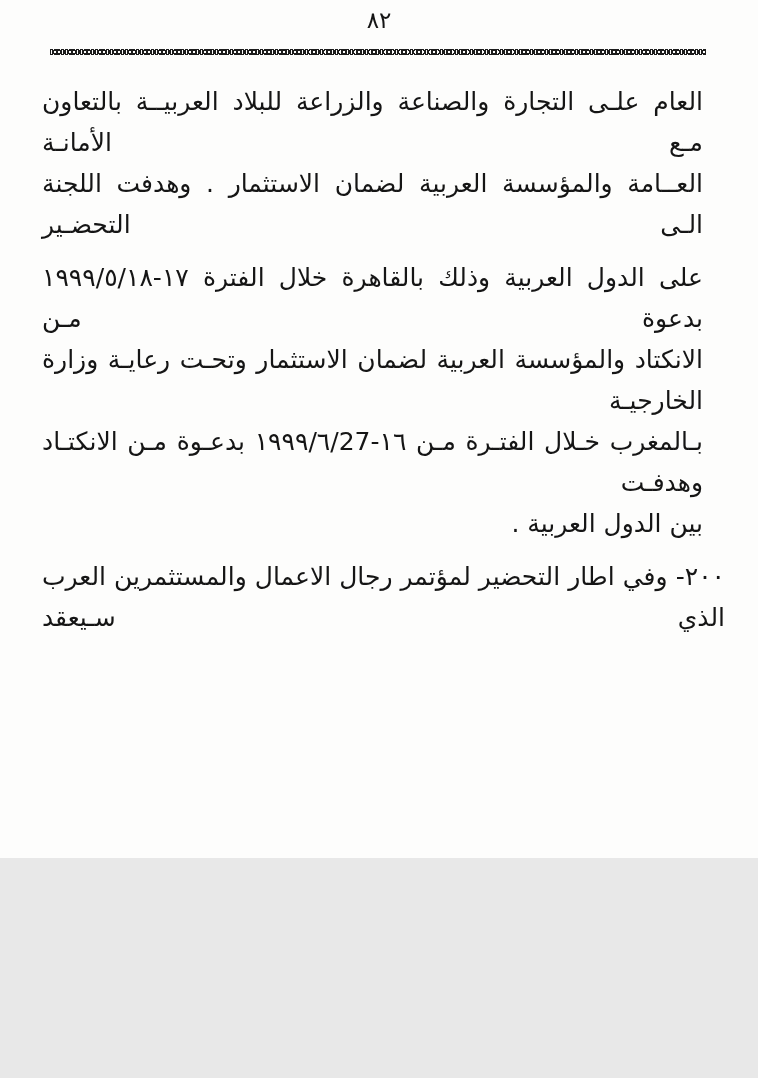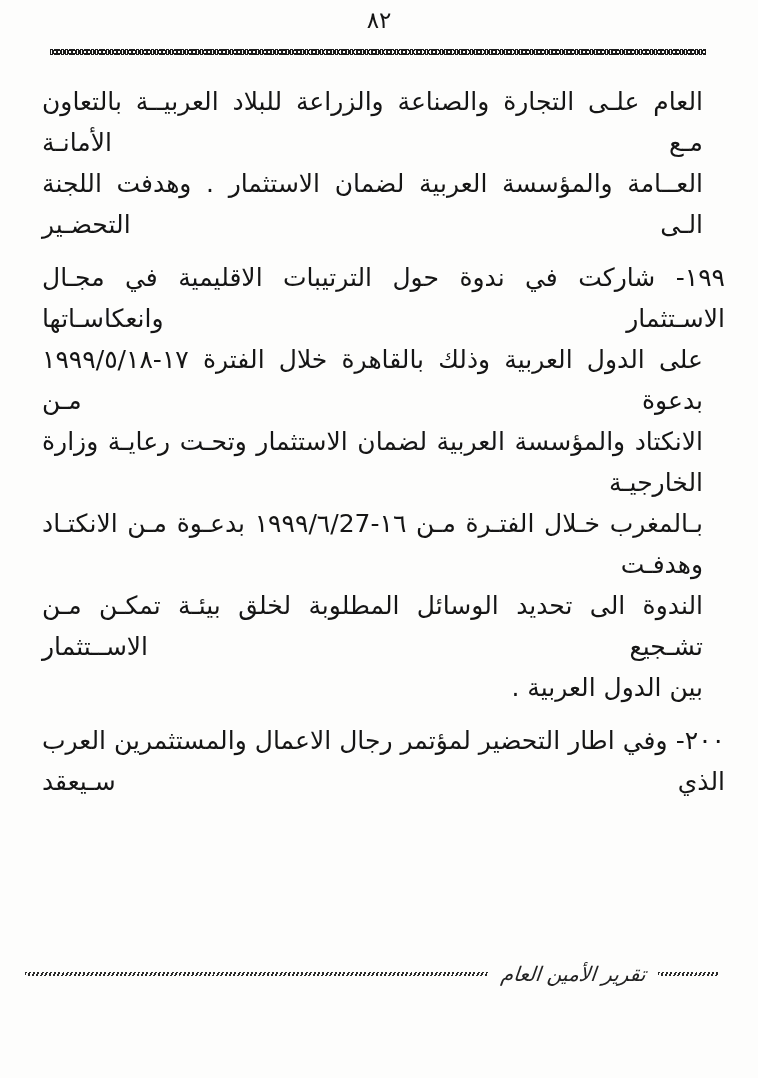--- a/index.html
+++ b/index.html
@@ -3,21 +3,21 @@
 <meta charset="utf-8">
 <style>
   html, body {
     margin: 0;
     padding: 0;
     background: #e8e8e8;
   }
   .page {
     position: relative;
     width: 758px;
-    height: 1078px;
+    height: 858px;
     margin: 0 auto;
     background: #fdfdfc;
     color: #151515;
     font-family: "DejaVu Sans", sans-serif;
     direction: rtl;
     overflow: hidden;
   }
   .pagenum {
     padding-top: 7px;
     text-align: center;
@@ -75,25 +75,23 @@
   <div class="pagenum">٨٢</div>
 
   <div class="sep"></div>
 
   <div class="para first">
     <div class="ln cont">العام علـى التجارة والصناعة والزراعة للبلاد العربيــة بالتعاون مـع الأمانـة</div>
     <div class="ln cont">العــامة والمؤسسة العربية لضمان الاستثمار . وهدفت اللجنة الـى التحضـير</div>
   </div>
 
   <div class="para">
-    <div class="ln">١٩٩- شاركت في ندوة حول الترتيبات الاقليمية  في مجـال الاسـتثمار وانعكاسـاتها</div>
     <div class="ln cont">على الدول العربية وذلك بالقاهرة خلال الفترة ١٧-١٩٩٩/٥/١٨ بدعوة مـن</div>
     <div class="ln cont">الانكتاد والمؤسسة العربية لضمان الاستثمار وتحـت رعايـة وزارة الخارجيـة</div>
     <div class="ln cont">بـالمغرب خـلال الفتـرة مـن ١٦-١٩٩٩/٦/27 بدعـوة مـن الانكتـاد وهدفـت</div>
-    <div class="ln cont">الندوة الى تحديد الوسائل المطلوبة لخلق بيئـة تمكـن مـن تشـجيع الاســتثمار</div>
     <div class="ln cont ln-last">بين الدول العربية .</div>
   </div>
 
   <div class="para">
     <div class="ln">٢٠٠- وفي اطار التحضير لمؤتمر رجال الاعمال والمستثمرين العرب الذي سـيعقد</div>
 
   </div>
 
   <div class="footer">
     <div class="hline short"></div>

